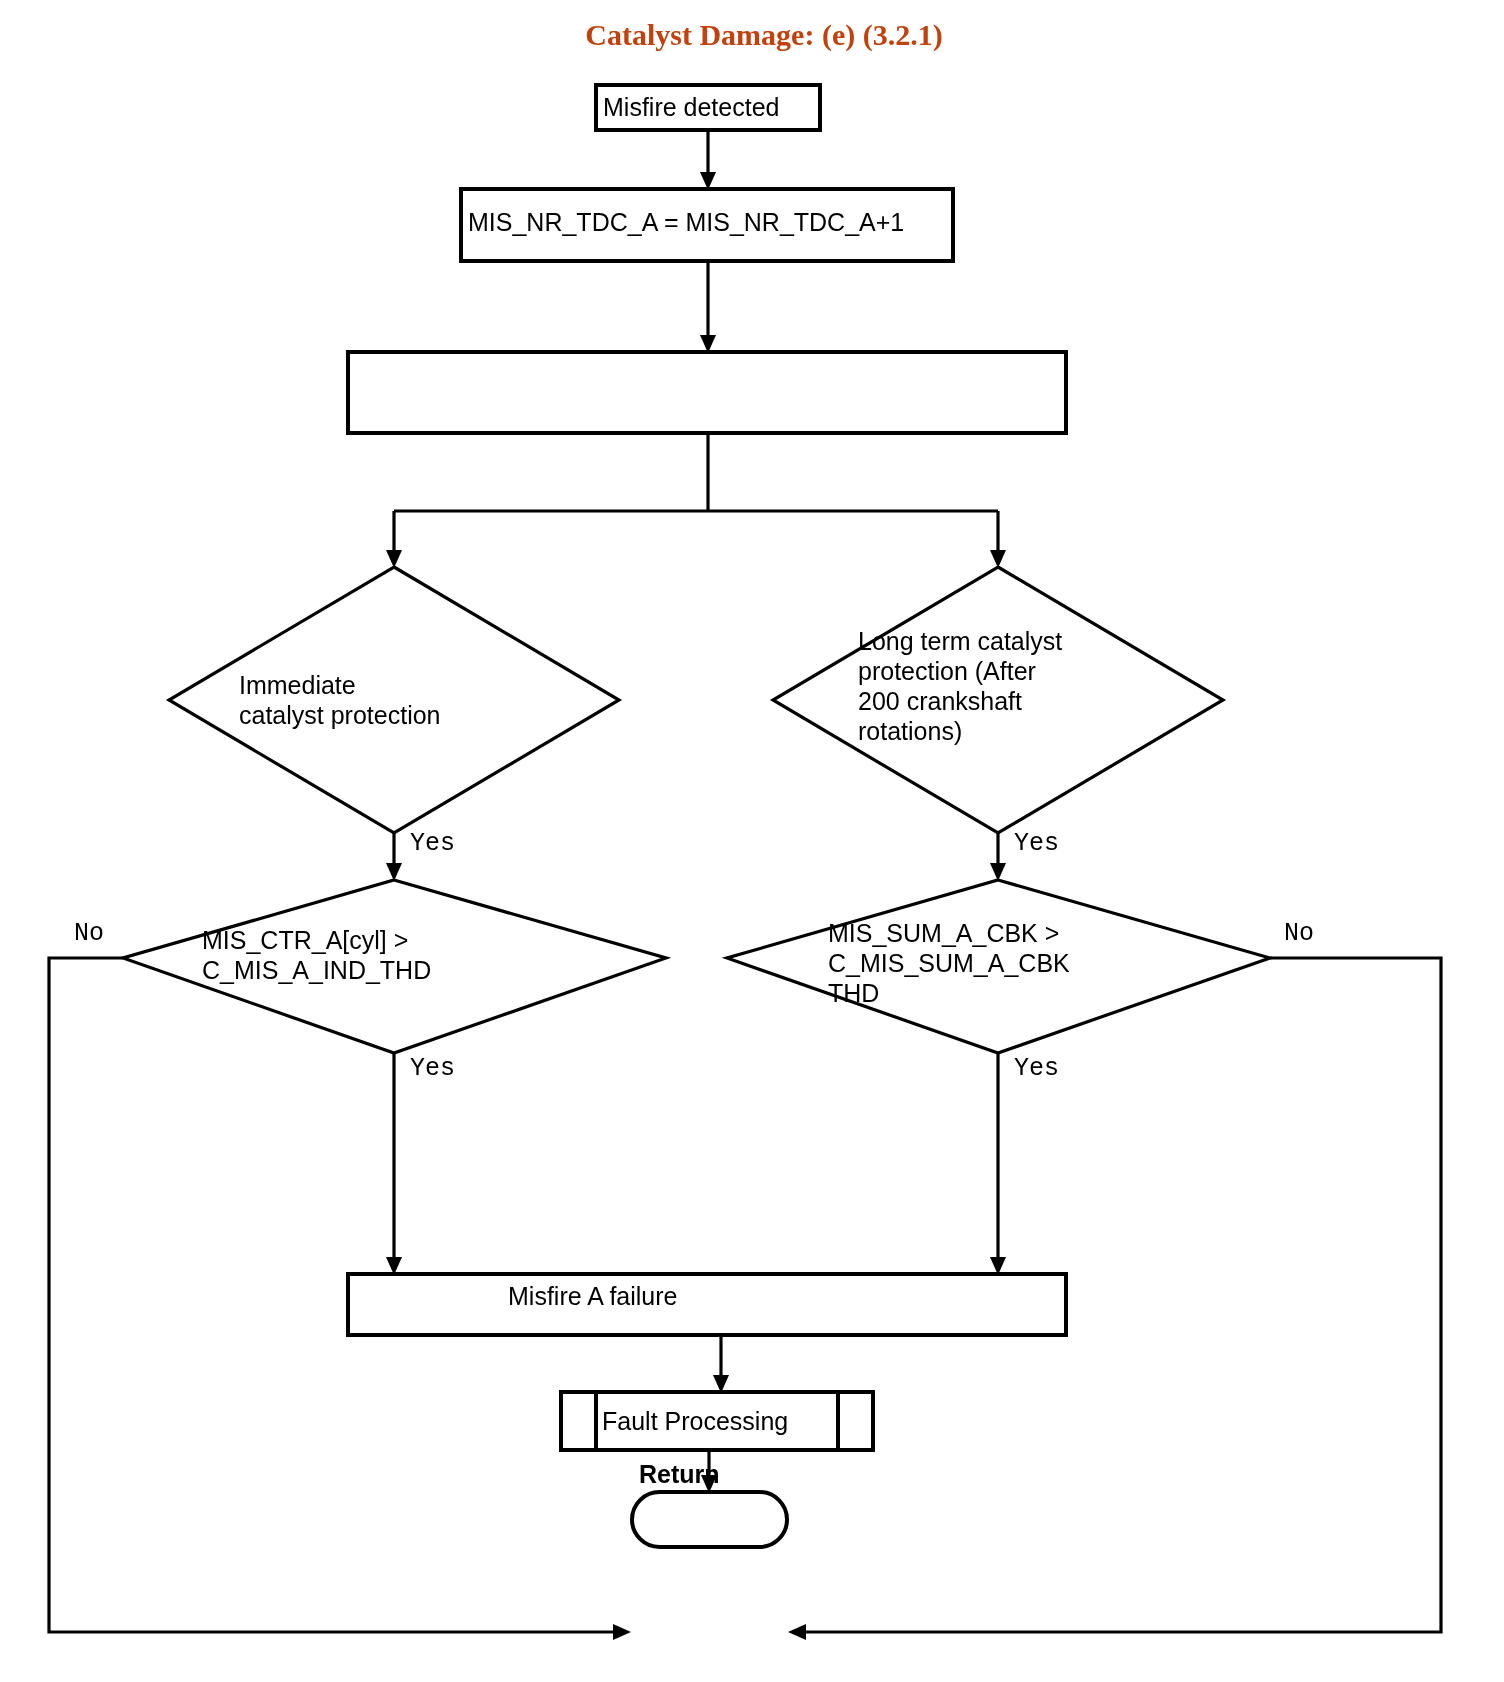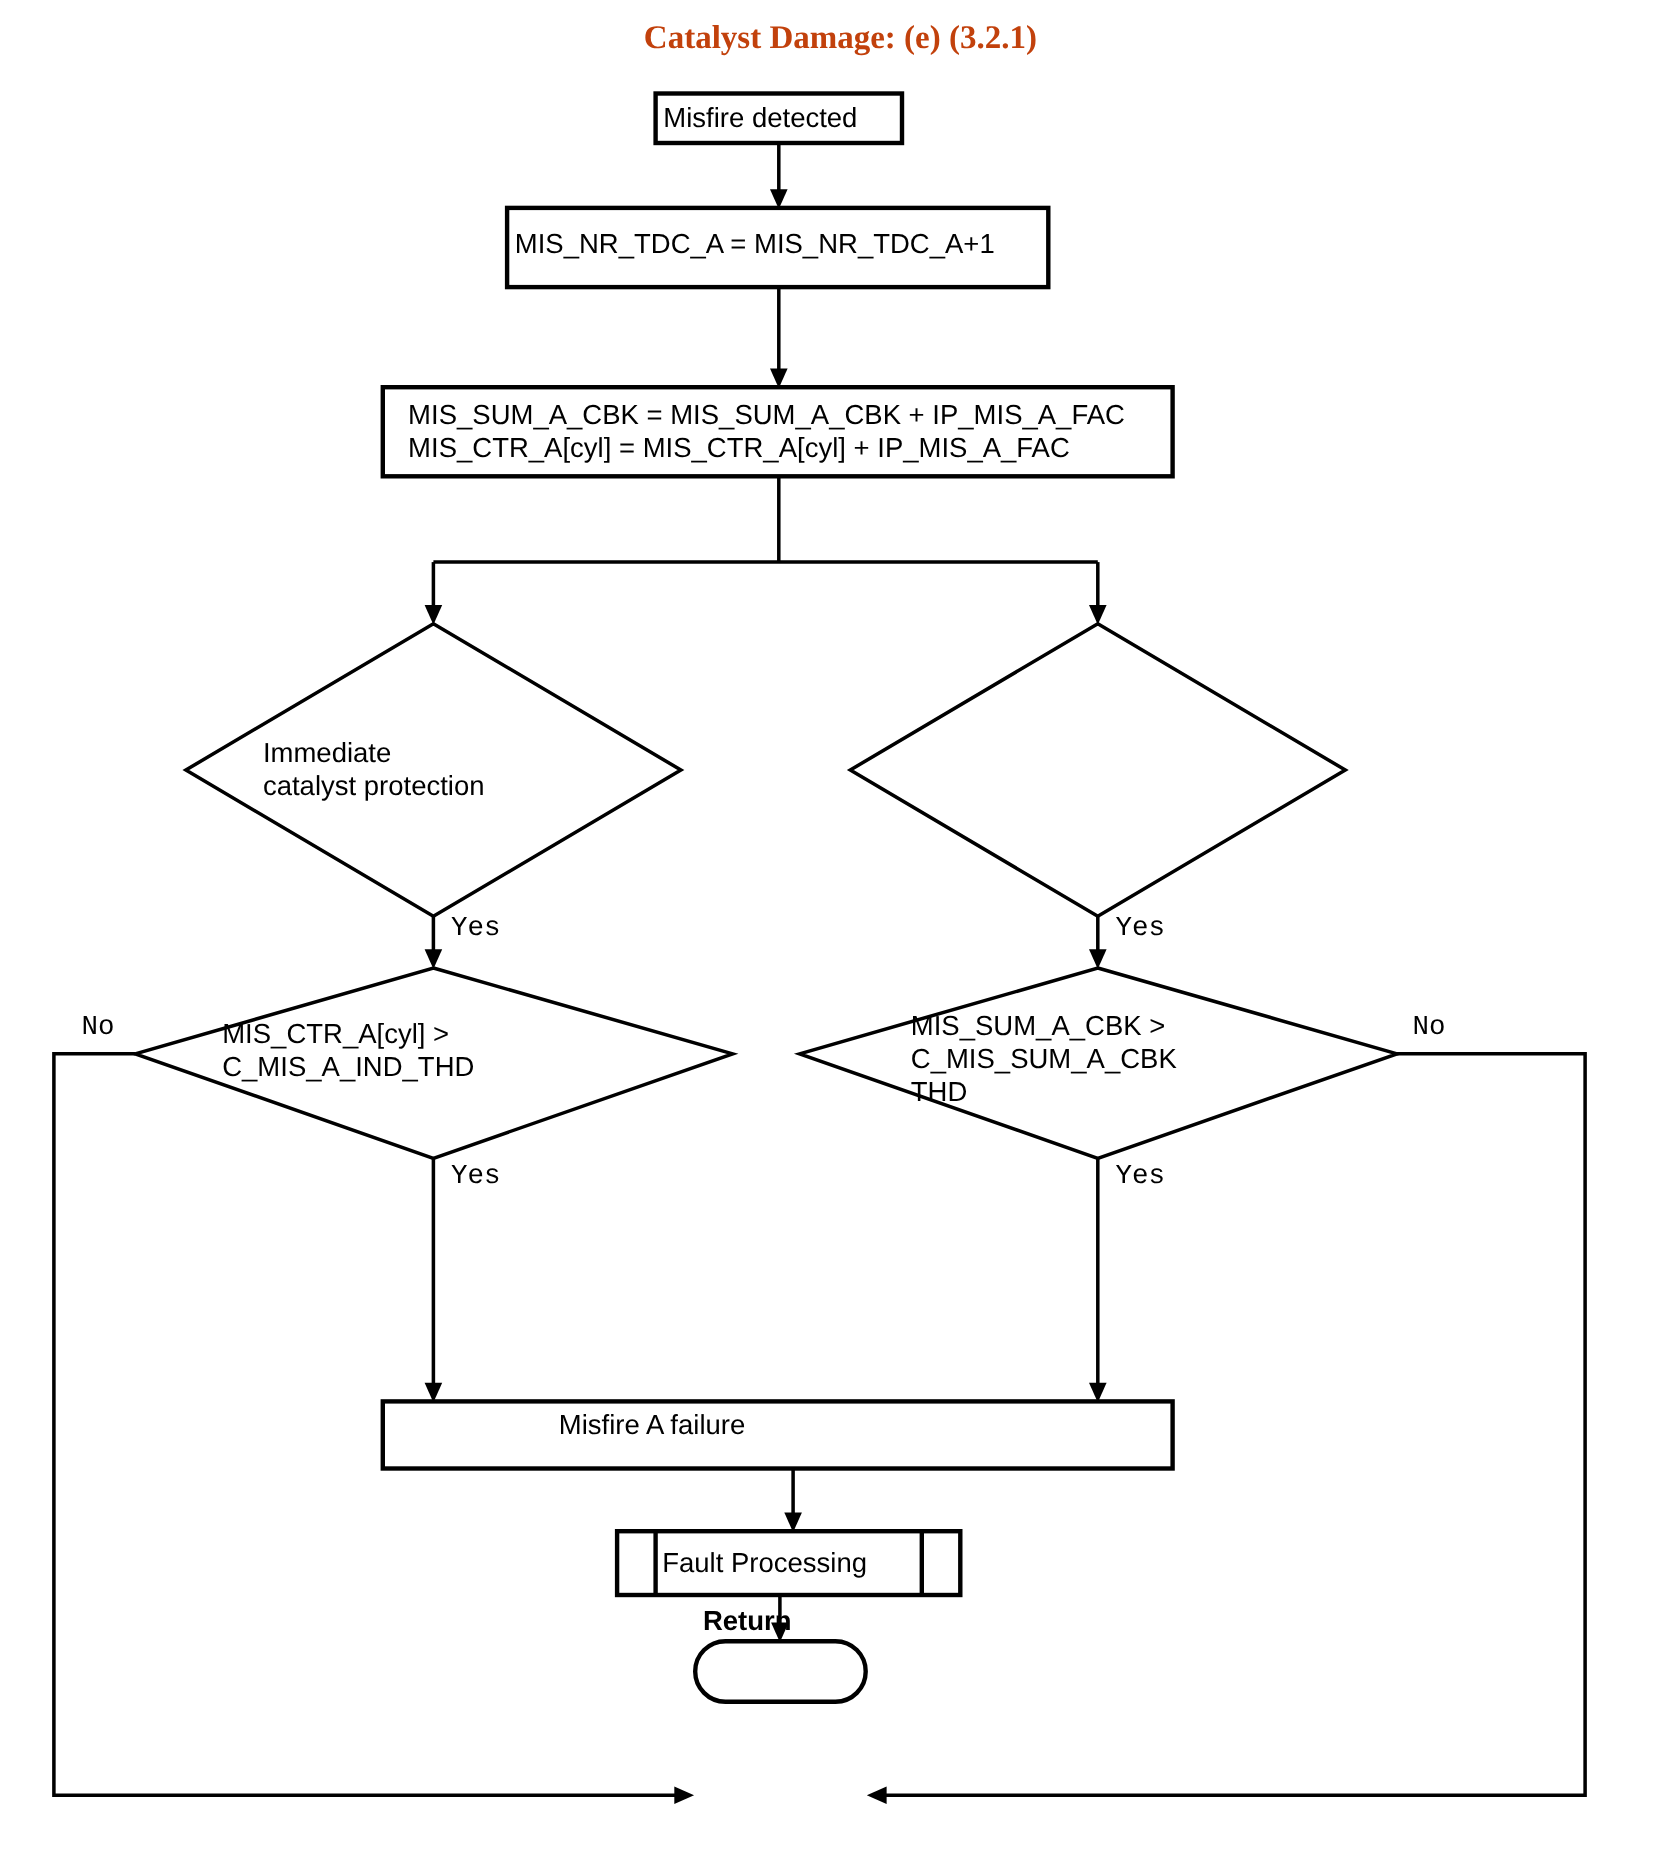--- a/index.html
+++ b/index.html
@@ -134,26 +134,28 @@
 
     <polyline class="conn" points="1270,958 1441,958 1441,1632 799,1632"></polyline>
     <polygon class="arrowhead" points="788,1632 806,1624 806,1640"></polygon>
 
   </svg>
 
   <div class="node-text" style="left:708px; top:107px; width:210px;">Misfire detected</div>
 
   <div class="node-text" style="left:708px; top:222px; width:480px;">MIS_NR_TDC_A = MIS_NR_TDC_A+1</div>
 
-  <div class="node-text" style="left:706px; top:392px; width:710px; text-align:left; transform:translate(-50%,-50%); padding-left:20px; box-sizing:border-box;">MIS_SUM_A_CBK = MIS_SUM_A_CBK + IP_MIS_A_FAC
-MIS_CTR_A[cyl] = MIS_CTR_A[cyl] + IP_MIS_A_FAC</div>
 
   <div class="node-text" style="left:394px; top:700px; width:310px;">Immediate
 catalyst protection</div>
 
+  <div class="node-text" style="left:998px; top:686px; width:280px;">Long term catalyst
+protection (After
+200 crankshaft
+rotations)</div>
 
   <div class="node-text" style="left:372px; top:955px; width:340px;">MIS_CTR_A[cyl] &gt;
 C_MIS_A_IND_THD</div>
 
   <div class="node-text" style="left:998px; top:963px; width:340px;">MIS_SUM_A_CBK &gt;
 C_MIS_SUM_A_CBK
 THD</div>
 
   <div class="node-text" style="left:708px; top:1296px; width:400px;">Misfire A failure</div>
 

